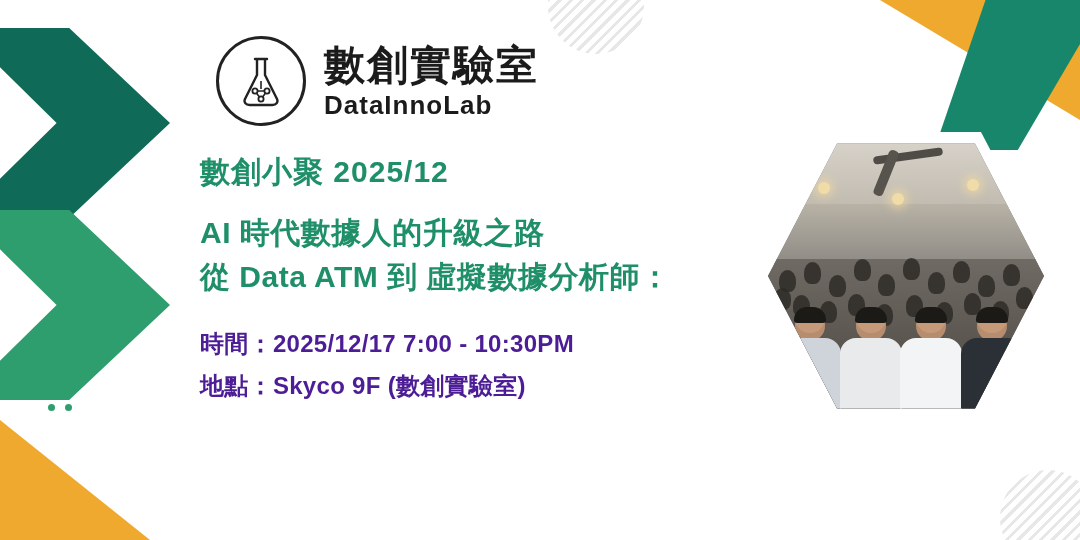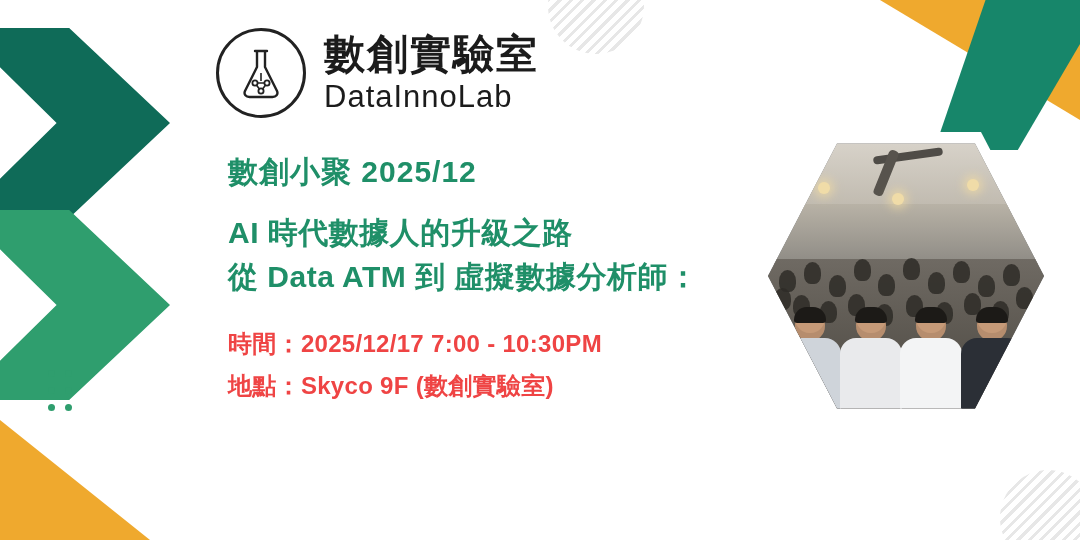--- a/index.html
+++ b/index.html
@@ -83,21 +83,21 @@
   .dot-grid i {
     display: block;
     width: 7px; height: 7px;
     border-radius: 50%;
     background: #2f9e6e;
   }
 
   
   .logo-wrap {
     position: absolute;
-    left: 216px; top: 28px;
+    left: 216px; top: 36px;
     display: flex;
     align-items: center;
     gap: 18px;
   }
   .logo-mark {
     width: 84px; height: 84px;
     border-radius: 50%;
     border: 3px solid #222222;
     display: flex;
     align-items: center;
@@ -107,31 +107,31 @@
   .logo-text { line-height: 1; }
   .logo-cn {
     font-size: 41px;
     font-weight: bold;
     letter-spacing: 2px;
     color: #1b1b1b;
     white-space: nowrap;
   }
   .logo-en {
     margin-top: 6px;
-    font-size: 31px;
-    font-weight: normal;
+    font-size: 26px;
+    font-weight: bold;
     letter-spacing: 1px;
     color: #1b1b1b;
     white-space: nowrap;
   }
 
   
   .content {
     position: absolute;
-    left: 228px; top: 152px;
+    left: 200px; top: 152px;
     width: 600px;
   }
   .series {
     font-size: 30px;
     font-weight: bold;
     color: #1f8f68;
     letter-spacing: 1px;
     margin-bottom: 18px;
     white-space: nowrap;
   }
@@ -156,21 +156,21 @@
   .speaker-org {
     font-size: 22px;
     font-weight: bold;
     margin-top: 6px;
     margin-left: 78px;
     letter-spacing: 0.3px;
     white-space: nowrap;
   }
   .meta-block {
     margin-top: 30px;
-    color: #ef4444;
+    color: #4c1d95;
   }
   .meta-line {
     font-size: 24px;
     font-weight: bold;
     letter-spacing: 0.3px;
     margin-bottom: 10px;
     white-space: nowrap;
   }
 
   

